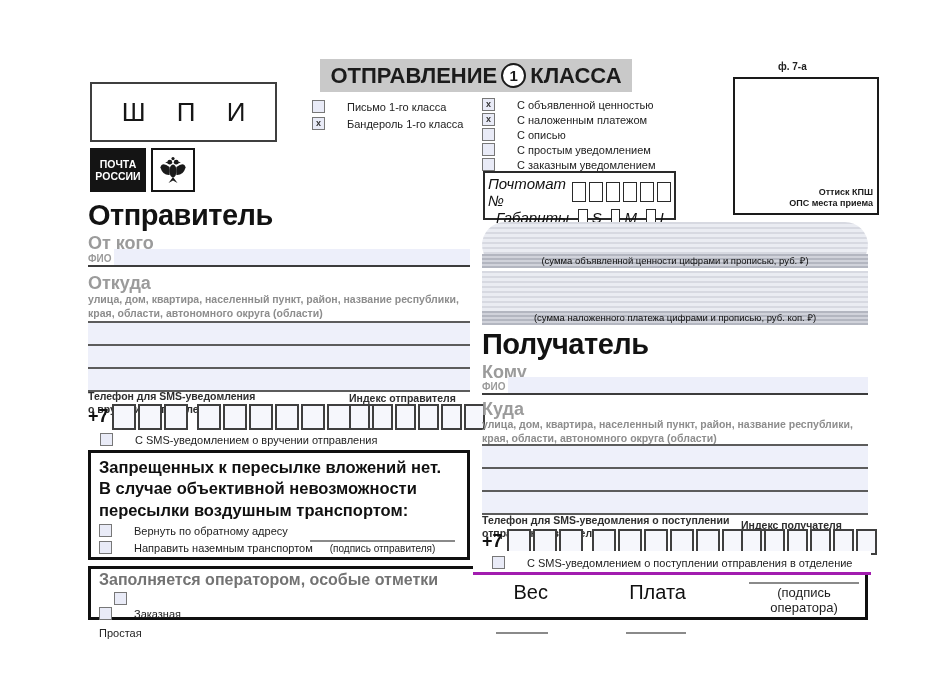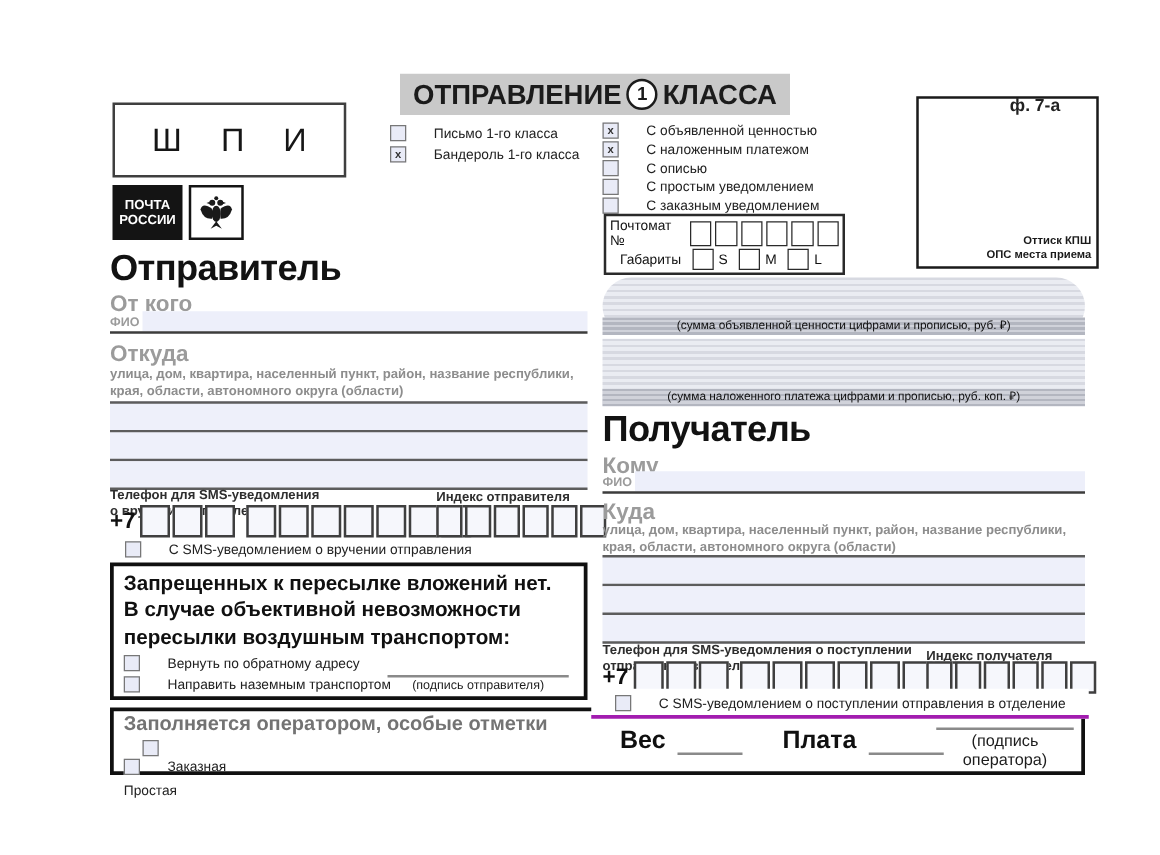--- a/index.html
+++ b/index.html
@@ -13,33 +13,33 @@
   .shpi-box span{font-size:26px;letter-spacing:12px;color:#161616;padding-left:12px;}
   .logo{left:90px;top:148px;display:flex;gap:5px;}
   .logo-text{width:56px;height:44px;background:#141414;color:#fff;display:flex;flex-direction:column;
              align-items:center;justify-content:center;font-size:10.5px;font-weight:bold;line-height:1.15;}
   .emblem{width:44px;height:44px;border:2px solid #141414;box-sizing:border-box;background:#fff;
           display:flex;align-items:center;justify-content:center;}
   .title-bar{left:320px;top:59px;width:312px;height:33px;background:#c9c9c9;display:flex;
              align-items:center;justify-content:center;gap:4px;font-size:22px;font-weight:bold;color:#1b1b1b;}
   .class-circle{display:inline-flex;width:21px;height:21px;border:2px solid #1b1b1b;border-radius:50%;
                 align-items:center;justify-content:center;font-size:15px;background:#fff;}
-  .form-code{left:778px;top:76px;width:100px;text-align:center;font-size:14px;font-weight:bold;color:#222;}
+  .form-code{left:778px;top:61px;width:100px;text-align:left;font-size:10px;font-weight:bold;color:#222;}
 
   
   .cb-row{display:flex;align-items:center;gap:22px;}
   .cb{width:11px;height:11px;border:1px solid #777;background:#e9ebf7;flex:0 0 auto;
       display:flex;align-items:center;justify-content:center;font-size:9px;font-weight:bold;color:#333;line-height:1;}
   .cb-lb{font-size:11px;color:#222;white-space:nowrap;}
 
   
   .postamat{left:483px;top:171px;width:193px;height:49px;border:2px solid #2a2a2a;box-sizing:border-box;
             padding:2px 3px;display:flex;flex-direction:column;justify-content:space-between;}
   .p-row{display:flex;align-items:center;}
-  .p-lb{font-size:11px;color:#111;margin-right:3px;}
+  .p-lb{font-size:15px;color:#111;margin-right:3px;font-style:italic;}
   .pcell{width:19px;height:20px;border:1.5px solid #2a2a2a;background:#fff;margin-left:3px;box-sizing:border-box;}
   .scell{width:17px;height:17px;border:1.5px solid #2a2a2a;background:#fff;margin:0 4px 0 6px;box-sizing:border-box;}
 
   .stamp-box{left:733px;top:77px;width:146px;height:138px;border:2px solid #1a1a1a;box-sizing:border-box;}
   .stamp-cap{position:absolute;right:4px;bottom:3px;text-align:right;font-size:9px;font-weight:bold;
              color:#1a1a1a;line-height:1.3;}
 
   
   .striped{background:repeating-linear-gradient(180deg,#d7d9e1 0px,#d7d9e1 2px,#eaecf2 2px,#eaecf2 5px);}
   .stripe-cap{position:absolute;left:0;bottom:0;width:100%;height:14px;text-align:center;font-size:9.5px;
@@ -67,21 +67,21 @@
   
   .warning{left:88px;top:450px;width:382px;height:110px;border:3px solid #101010;box-sizing:border-box;
            padding:4px 8px;}
   .warn-line{font-size:16.5px;font-weight:bold;color:#101010;line-height:1.3;}
   .sig{position:absolute;text-align:center;}
   .sig .line{height:2px;background:#8a8a8a;margin-bottom:1px;}
   .sig .cap{font-size:10px;color:#1d1d1d;}
 
   .operator{left:88px;top:566px;width:780px;height:54px;border:3px solid #101010;box-sizing:border-box;}
   .op-title{position:absolute;left:8px;top:2px;font-size:16px;font-weight:bold;color:#737373;}
-  .wp-label{font-size:20px;font-weight:bold;color:#101010;display:flex;align-items:flex-end;gap:10px;}
+  .wp-label{font-size:20px;font-weight:normal;color:#101010;display:flex;align-items:flex-end;gap:10px;flex-direction:column;}
   .wp-line{display:inline-block;border-bottom:2px solid #8a8a8a;height:18px;}
 
   .sms-strip{left:473px;top:551px;width:398px;height:24px;background:#fff;border-bottom:3px solid #a21caf;
              z-index:5;box-sizing:border-box;padding-top:5px;padding-left:19px;}
 </style>
 </head>
 <body>
 
 <div class="page">
 

